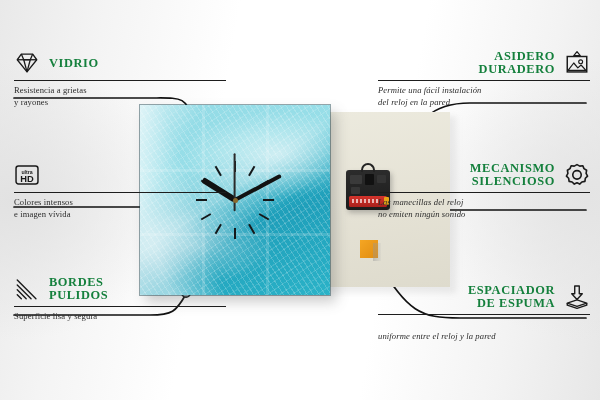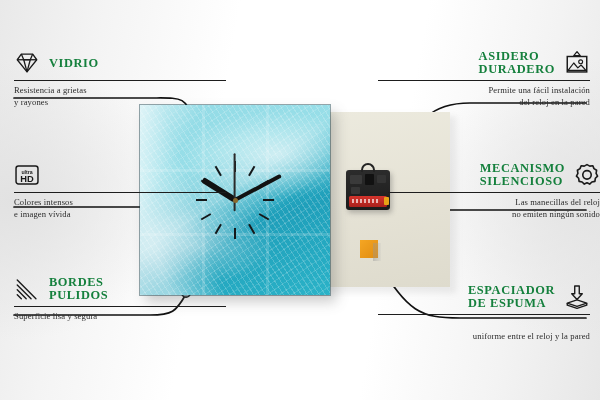--- a/index.html
+++ b/index.html
@@ -17,32 +17,32 @@
   
   .feat { position:absolute; width:212px; }
   .feat .head { display:flex; align-items:center; gap:9px; }
   .feat.right .head { flex-direction:row-reverse; }
   .titlewrap { line-height:1.04; }
   .t1,.t2 {
     font-size:12.4px; font-weight:bold; letter-spacing:.6px;
     color:#15803d; white-space:nowrap; display:block;
   }
   .feat.left .titlewrap { text-align:left; }
-  .feat.right .titlewrap { text-align:left; }
+  .feat.right .titlewrap { text-align:right; }
   .rule { height:1.3px; background:#1d1d1d; margin:4px 0 4px 0; width:100%; }
   .desc { font-size:8.6px; color:#2b2b2b; line-height:1.33; letter-spacing:.12px; }
-  .feat.right .desc { text-align:right; }
+  .feat.right .desc { text-align:left;font-style:italic; }
   .ico { width:26px; height:26px; flex:0 0 26px; display:block; }
 
   
   #f-vidrio      { left:14px;  top:50px;  }
   #f-impresion   { left:14px;  top:162px; }
   #f-bordes      { left:14px;  top:276px; }
   #f-asidero     { right:10px; top:50px;  }
-  #f-mecanismo   { right:0; top:162px; }
+  #f-mecanismo   { right:10px; top:162px; }
   #f-espaciador  { right:10px; top:276px;margin-top:8px; }
   .feat.left .t2 { margin-left:0; }
 
   
   .feat.left  .t2 { padding-left:0; }
   .feat.right .t1 { padding-right:0; }
 
   
   #wires { position:absolute; inset:0; pointer-events:none; }
 

